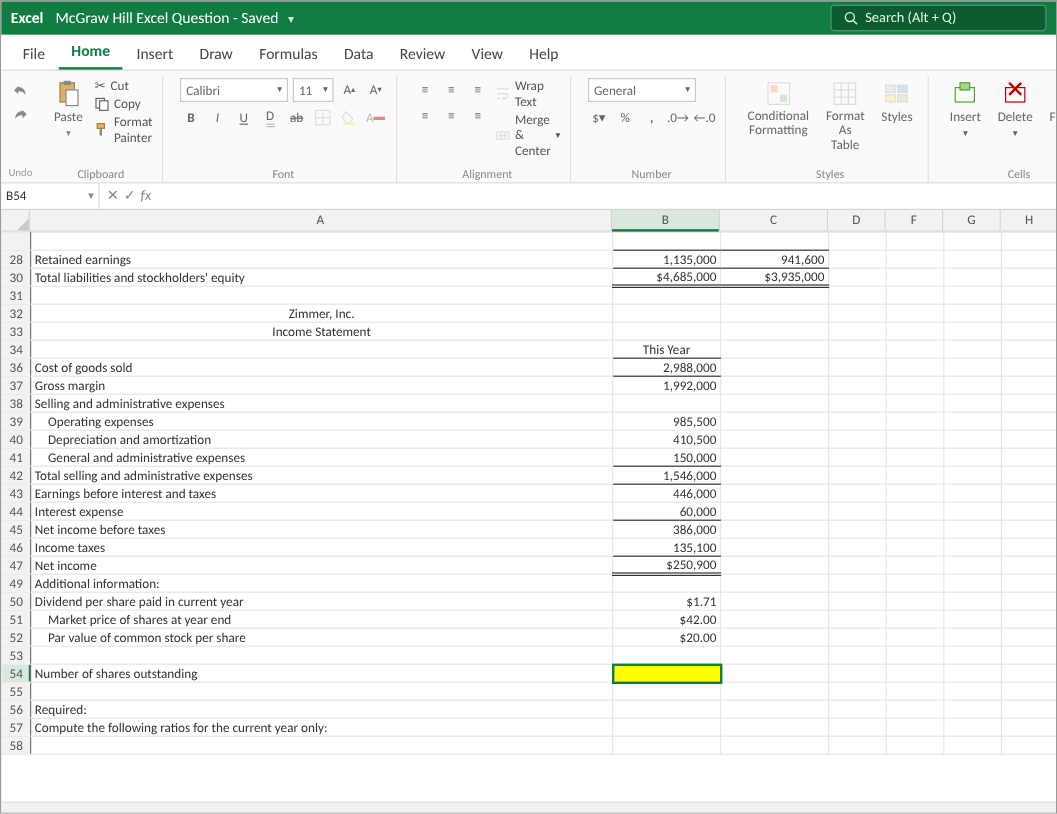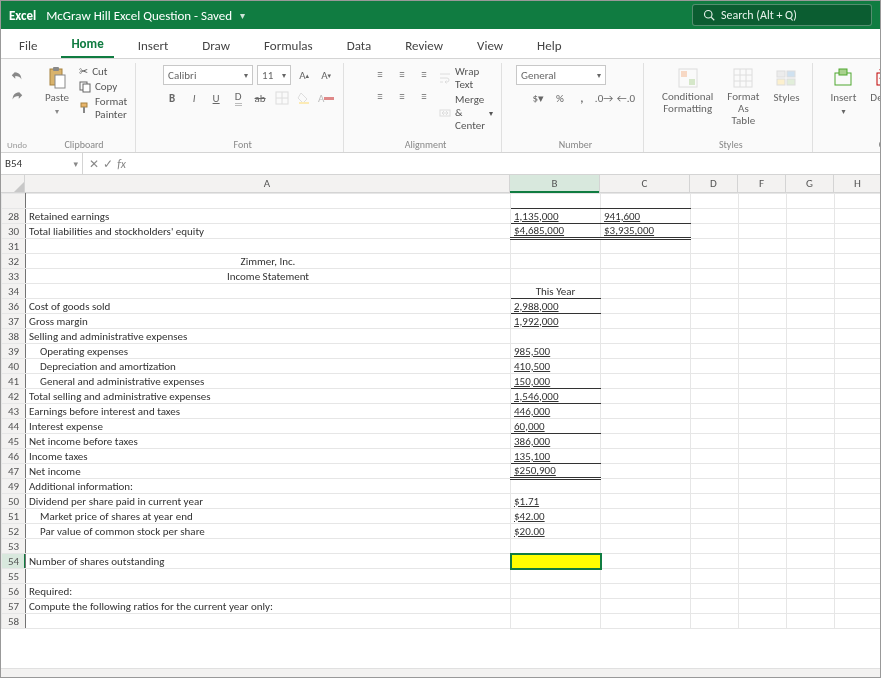--- a/index.html
+++ b/index.html
@@ -5,35 +5,35 @@
   * { box-sizing: border-box; margin:0; padding:0; }
   body { font-family: "Segoe UI", Calibri, sans-serif; font-size:12px; background:#fff; color:#333; width:881px; height:678px; overflow:hidden; border:1px solid #999;}
   
   .titlebar { background:#107c41; color:#fff; height:28px; display:flex; align-items:center; padding:0 8px; }
   .titlebar .appname { font-weight:bold; margin-right:10px; font-size:13px;}
   .titlebar .docname { font-size:13px; }
   .titlebar .chev { margin-left:8px; font-size:10px; opacity:.8;}
   .titlebar .spacer { flex:1; }
   .searchbox { background:#0b5d31; border:1px solid rgba(255,255,255,.3); border-radius:3px; padding:3px 10px; width:180px; color:#e8f3ec; display:flex; align-items:center; gap:6px; font-size:12px;}
   
-  .tabsrow { height:30px; display:flex; align-items:flex-end; border-bottom:1px solid #d4d4d4; padding:0 8px; gap:14px; background:#fff;}
+  .tabsrow { height:30px; display:flex; align-items:flex-end; border-bottom:1px solid #d4d4d4; padding:0 8px; gap:2px; background:#fff;}
   .tab { padding:6px 10px 5px 10px; font-size:13px; color:#444; cursor:pointer;}
   .tab.active { border-bottom:2px solid #107c41; color:#107c41; font-weight:600;}
   
   .ribbon { height:94px; background:#fafafa; border-bottom:1px solid #d4d4d4; display:flex; padding:4px 6px 0 6px; gap:6px; }
   .leftquick { width:20px; display:flex; flex-direction:column; gap:6px; align-items:center; padding-top:6px; color:#777;}
   .group { border-right:1px solid #e0e0e0; padding:2px 8px 0 8px; display:flex; flex-direction:column; }
   .group .body { flex:1; display:flex; gap:6px; align-items:flex-start;}
   .group .label { text-align:center; font-size:10px; color:#888; height:14px; line-height:14px;}
   .bigbtn { display:flex; flex-direction:column; align-items:center; gap:2px; padding:2px 4px; color:#666; font-size:11px;}
   .bigicon { width:22px; height:22px; display:flex; align-items:center; justify-content:center; }
   .clip-mini { display:flex; flex-direction:column; gap:2px; font-size:11px; color:#555;}
   .clip-mini div { display:flex; align-items:center; gap:4px;}
   .fontctl { display:flex; flex-direction:column; gap:4px; }
-  .fontrow { display:flex; gap:4px; align-items:center;margin-left:13px;}
+  .fontrow { display:flex; gap:4px; align-items:flex-start;}
   .combo { border:1px solid #c8c8c8; background:#fff; font-size:11px; height:20px; display:flex; align-items:center; padding:0 4px; color:#666;}
   .iconbtn { width:18px; height:18px; display:inline-flex; align-items:center; justify-content:center; color:#666; font-size:11px;}
   .disabled { color:#bbb !important; }
   .disabled svg { opacity:.45; }
   
   .fxbar { height:22px; border-bottom:1px solid #d4d4d4; display:flex; align-items:center; background:#fff;}
   .namebox { width:82px; border-right:1px solid #d4d4d4; height:100%; display:flex; align-items:center; padding:0 4px; font-size:11px; justify-content:space-between;}
   .fxbtns { display:flex; align-items:center; gap:4px; padding:0 6px; color:#888;}
   .fxinput { flex:1; padding:0 6px; font-size:11px;}
   
@@ -43,21 +43,21 @@
   .sheet { display:flex; flex-direction:column; flex:1;}
   .colhdr { border-right:1px solid #d4d4d4; text-align:center; font-size:11px; color:#555; line-height:18px; position:relative;}
   .colhdr.sel { background:#d8e8dd; }
   .colhdr.sel::after{content:"";position:absolute;left:0;right:0;bottom:-1px;height:2px;background:#107c41;}
   .bodyrows { overflow:hidden; flex:1;}
   table.sheetgrid { border-collapse:collapse; width:100%; table-layout:fixed;}
   table.sheetgrid td { border:1px solid #e6e6e6; height:15px; font-size:11px; padding:0 3px; white-space:nowrap; overflow:hidden;}
   table.sheetgrid td.rh { background:#f3f2f1; text-align:center; color:#555; border-right:1px solid #737373; width:24px; position:relative;}
   table.sheetgrid td.rh.sel { background:#d8e8dd;}
   table.sheetgrid td.rh.sel::after{content:"";position:absolute;top:0;bottom:0;right:-1px;width:2px;background:#107c41;}
-  .num { text-align:left;text-decoration:underline; }
+  .num { text-align:right; }
   .ctr { text-align:center; }
   .indent { padding-left:14px !important; }
   .bold { font-weight:400; }
   .dbl-uline { border-bottom:3px double #333 !important; }
   .uline { border-bottom:1px solid #333 !important; }
   .activecell { outline:2px solid #107c41; outline-offset:-1px; }
   .yellowfill { background:#ffff00; }
   .scrollbar-h { height:11px; background:#f3f2f1; border-top:1px solid #e0e0e0;}
   svg { display:block; }
 </style>

